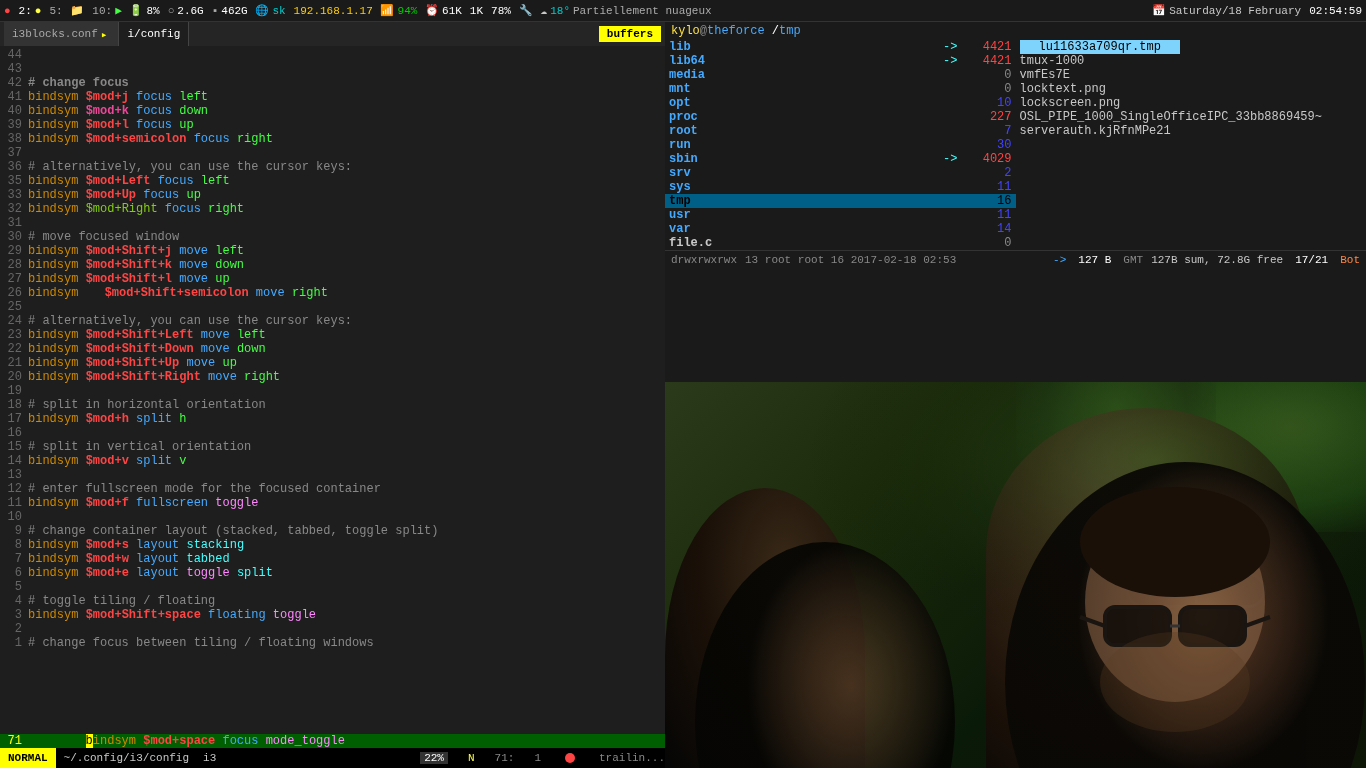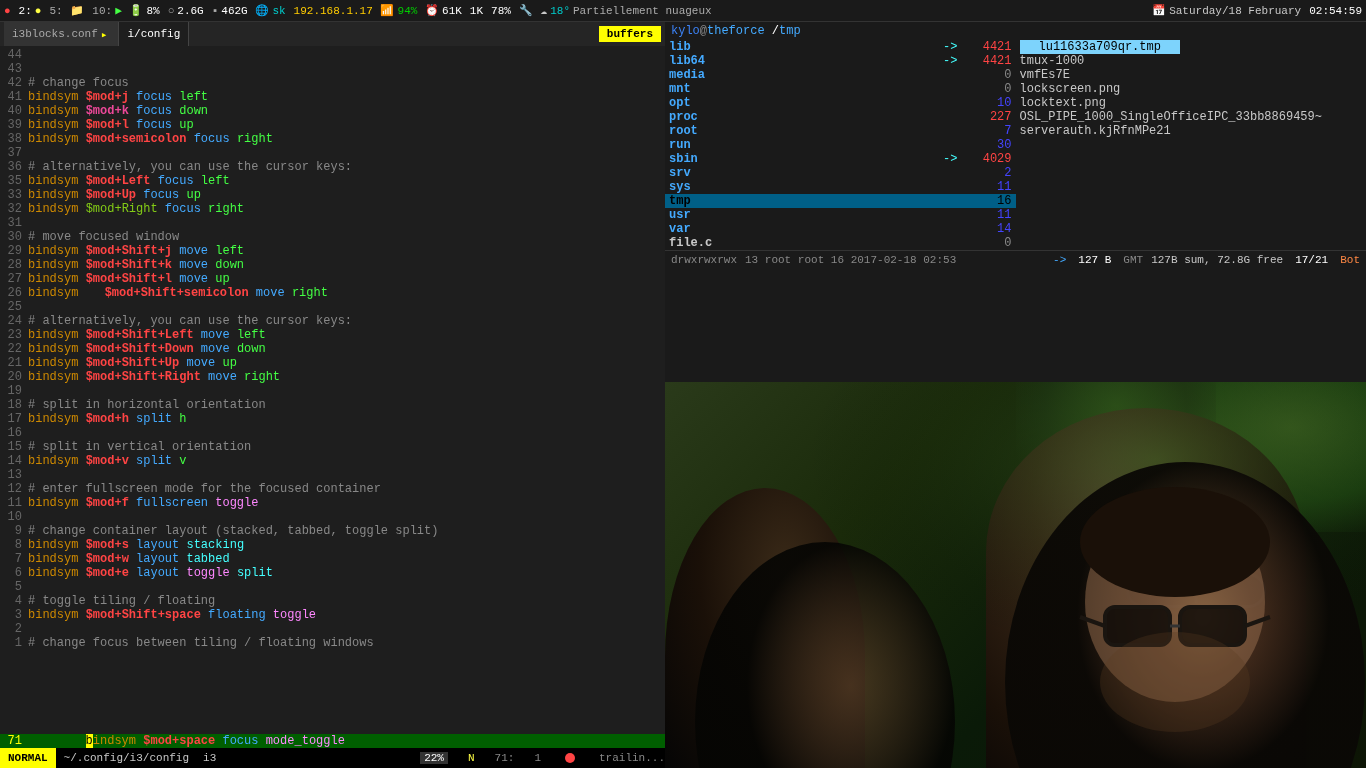--- a/index.html
+++ b/index.html
@@ -169,21 +169,21 @@
       overflow: hidden;
       font-size: 12px;
       line-height: 14px;
     }
 
     #fb-header {
       padding: 2px 6px;
       color: #ffffff;
       font-size: 12px;
     }
-    #fb-header .fb-user { color: #3b82f6; margin-top: 9px; }
+    #fb-header .fb-user { color: #fde047; margin-top: 9px; }
     #fb-header .fb-at { color: #888; }
     #fb-header .fb-host { color: #44aaff; }
     #fb-header .fb-path { color: #ffffff; }
     #fb-header .fb-dir { color: #44aaff; }
 
     #fb-table {
       width: 100%;
     }
     .fb-row {
       display: flex;
@@ -393,21 +393,21 @@
     <div class="code-line">
           <span class="line-num">44</span>
           <span class="line-content"> </span>
         </div>
         <div class="code-line">
           <span class="line-num">43</span>
           <span class="line-content"> </span>
         </div>
         <div class="code-line">
           <span class="line-num">42</span>
-          <span class="line-content"><span style="color: rgb(136, 136, 136);"># change focus</span></span>
+          <span class="line-content"><span style="color: rgb(136, 136, 136); font-weight: bold;"># change focus</span></span>
         </div>
         <div class="code-line">
           <span class="line-num">41</span>
           <span class="line-content"><span style="color: rgb(204, 136, 0);">bindsym</span><span> </span><span style="color: rgb(255, 68, 68); font-weight: bold;">$mod+j</span><span> </span><span style="color: rgb(68, 170, 255);">focus</span><span> </span><span style="color: rgb(68, 255, 68);">left</span></span>
         </div>
         <div class="code-line">
           <span class="line-num">40</span>
           <span class="line-content"><span style="color: rgb(204, 136, 0);">bindsym</span><span> </span><span style="color: #ec4899; font-weight: bold;">$mod+k</span><span> </span><span style="color: rgb(68, 170, 255);">focus</span><span> </span><span style="color: rgb(68, 255, 68);">down</span></span>
         </div>
         <div class="code-line">
@@ -664,24 +664,24 @@
               <div style="height: 14px; display: flex; align-items: center; padding: 0px 4px; font-size: 12px;">
                 <span style="background: #7dd3fc; color: rgb(0, 0, 0); padding: 0px 19px; white-space: nowrap; overflow: hidden; text-overflow: ellipsis;">lu11633a709qr.tmp</span>
               </div>
               <div style="height: 14px; display: flex; align-items: center; padding: 0px 4px; font-size: 12px;">
                 <span style="color: rgb(200, 200, 200); white-space: nowrap; overflow: hidden; text-overflow: ellipsis;">tmux-1000</span>
               </div>
               <div style="height: 14px; display: flex; align-items: center; padding: 0px 4px; font-size: 12px;">
                 <span style="color: rgb(200, 200, 200); white-space: nowrap; overflow: hidden; text-overflow: ellipsis;">vmfEs7E</span>
               </div>
               <div style="height: 14px; display: flex; align-items: center; padding: 0px 4px; font-size: 12px;">
+                <span style="color: rgb(200, 200, 200); white-space: nowrap; overflow: hidden; text-overflow: ellipsis;">locktext.png</span>
+              </div>
+              <div style="height: 14px; display: flex; align-items: center; padding: 0px 4px; font-size: 12px;">
                 <span style="color: rgb(200, 200, 200); white-space: nowrap; overflow: hidden; text-overflow: ellipsis;">lockscreen.png</span>
-              </div>
-              <div style="height: 14px; display: flex; align-items: center; padding: 0px 4px; font-size: 12px;">
-                <span style="color: rgb(200, 200, 200); white-space: nowrap; overflow: hidden; text-overflow: ellipsis;">locktext.png</span>
               </div>
               <div style="height: 14px; display: flex; align-items: center; padding: 0px 4px; font-size: 12px;">
                 <span style="color: rgb(200, 200, 200); white-space: nowrap; overflow: hidden; text-overflow: ellipsis;">OSL_PIPE_1000_SingleOfficeIPC_33bb8869459~</span>
               </div>
               <div style="height: 14px; display: flex; align-items: center; padding: 0px 4px; font-size: 12px;">
                 <span style="color: rgb(200, 200, 200); white-space: nowrap; overflow: hidden; text-overflow: ellipsis;">serverauth.kjRfnMPe21</span>
               </div>
             </div>
           </div>
         </div>

